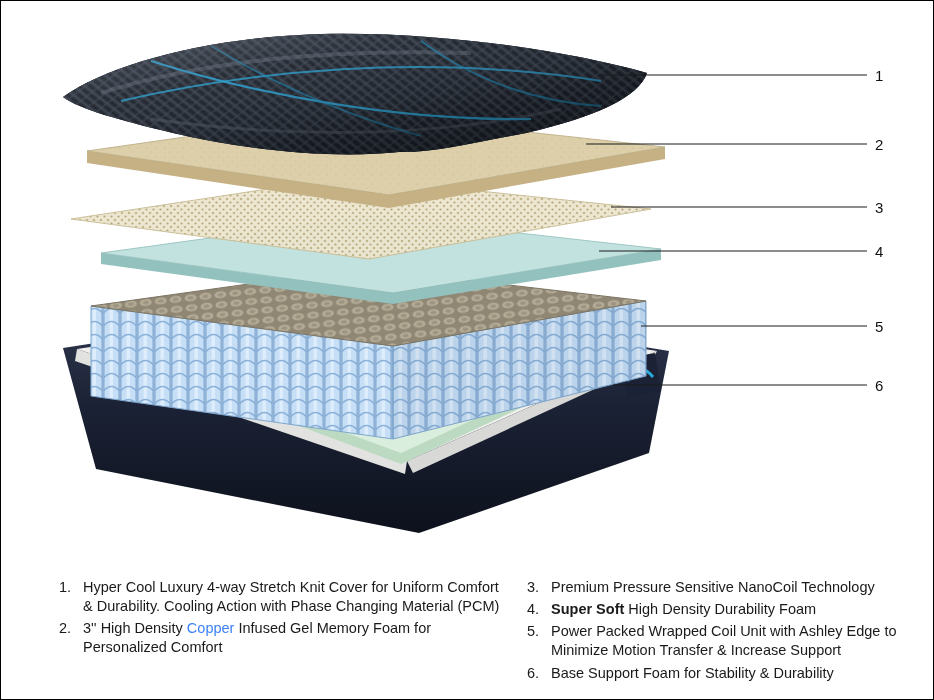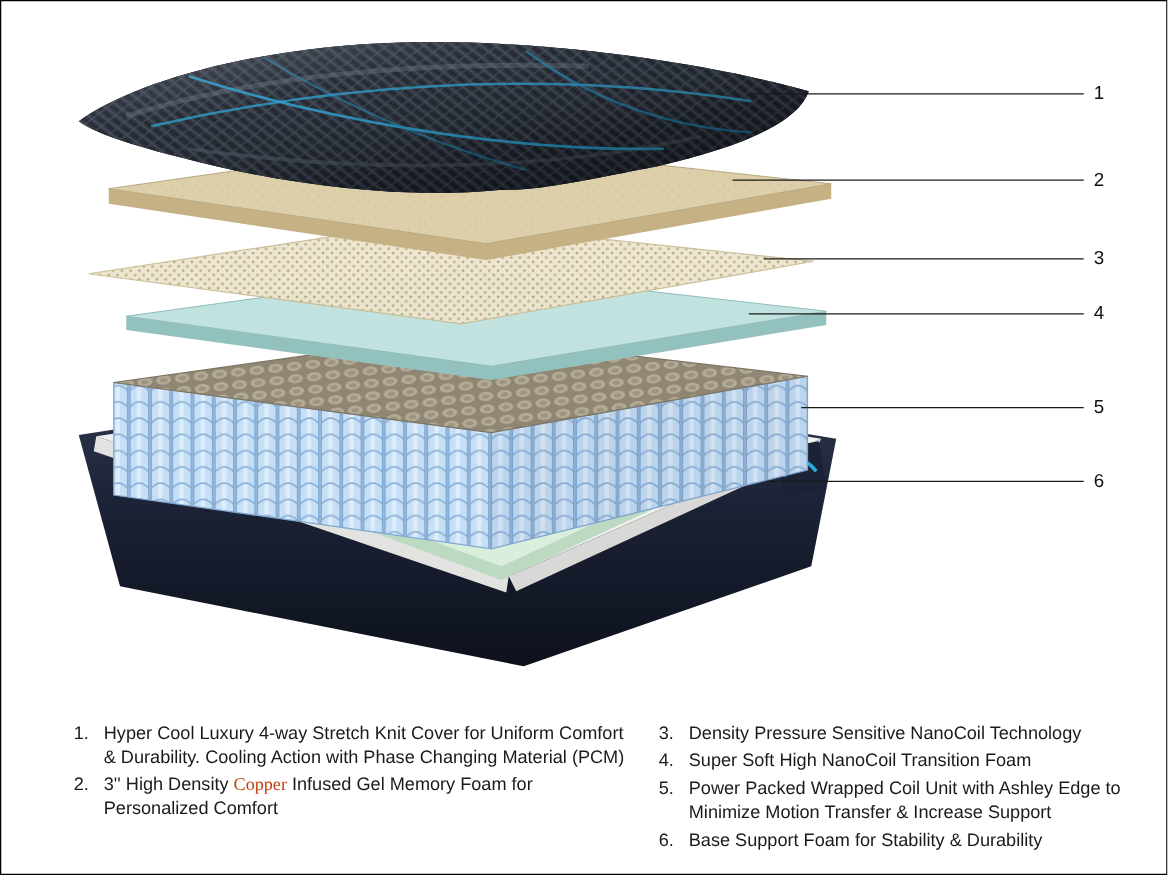--- a/index.html
+++ b/index.html
@@ -13,22 +13,22 @@
     position:absolute;top:577px;left:0;width:100%;box-sizing:border-box;
     display:flex;gap:16px;padding:0 26px 0 58px;
     font-size:14.5px;line-height:1.32;
   }
   .col{display:flex;flex-direction:column;gap:3px;margin:0;padding:0;list-style:none;}
   .col-left{width:452px;flex:none;}
   .col-right{flex:1;}
   .li{display:flex;}
   .n{flex:none;width:24px;}
   .t{flex:1;}
-  .copper{color:#c2410c;font-family:Liberation Serif, serif;}
-  .bold{font-weight:normal;}
+  .copper{color:#3b82f6;}
+  .bold{font-weight:bold;}
   .callout-num{font-size:15px;fill:#111;font-family:"Liberation Sans",sans-serif;}
 </style>
 </head>
 <body>
 
 <div class="page">
 
   <svg class="diagram-svg" width="934" height="560" viewBox="0 0 934 560">
     <defs>
       <linearGradient id="hullGrad" x1="0" y1="0" x2="0" y2="1">
@@ -153,25 +153,25 @@
         <span class="t"><span>Hyper Cool Luxury 4-way Stretch Knit Cover for Uniform Comfort &amp; Durability. Cooling Action with Phase Changing Material (PCM)</span><span></span><span></span></span>
       </div>
       <div class="li">
         <span class="n">2.</span>
         <span class="t"><span>3'' High Density </span><span class="copper">Copper</span><span> Infused Gel Memory Foam for Personalized Comfort</span></span>
       </div>
     </div>
     <div class="col col-right">
       <div class="li">
         <span class="n">3.</span>
-        <span class="t"><span>Density Pressure Sensitive NanoCoil Technology</span><span></span><span></span></span>
+        <span class="t"><span>Premium Pressure Sensitive NanoCoil Technology</span><span></span><span></span></span>
       </div>
       <div class="li">
         <span class="n">4.</span>
-        <span class="t"><span></span><span class="bold">Super Soft</span><span> High NanoCoil Transition Foam</span></span>
+        <span class="t"><span></span><span class="bold">Super Soft</span><span> High Density Durability Foam</span></span>
       </div>
       <div class="li">
         <span class="n">5.</span>
         <span class="t"><span>Power Packed Wrapped Coil Unit with Ashley Edge to Minimize Motion Transfer &amp; Increase Support</span><span></span><span></span></span>
       </div>
       <div class="li">
         <span class="n">6.</span>
         <span class="t"><span>Base Support Foam for Stability &amp; Durability</span><span></span><span></span></span>
       </div>
     </div>

